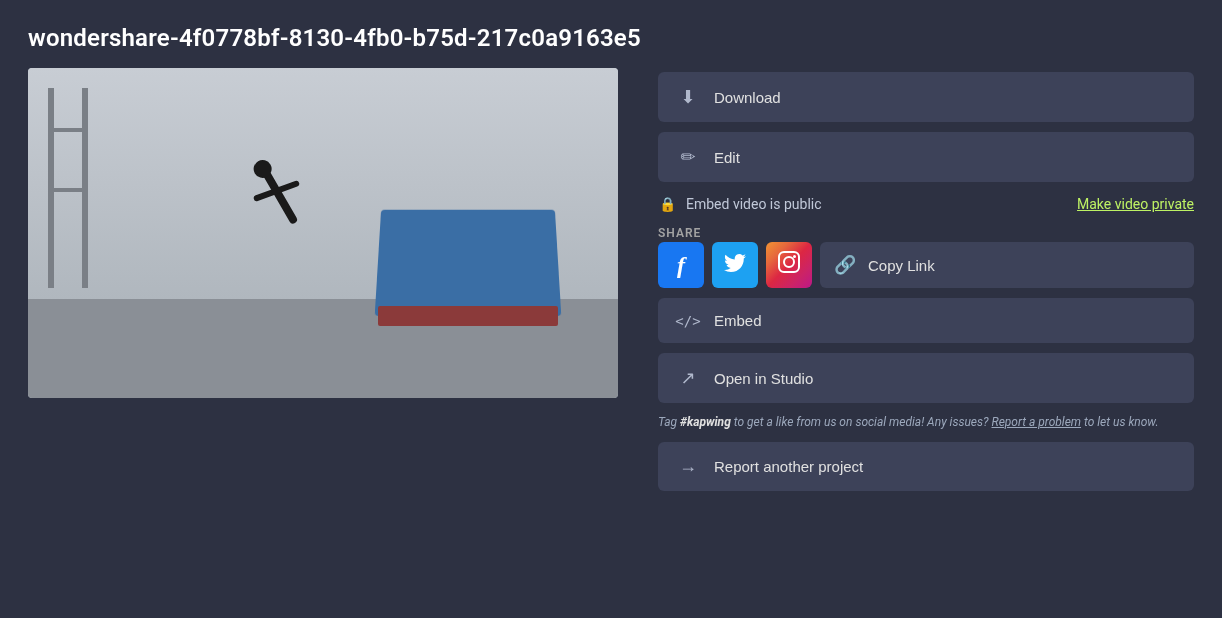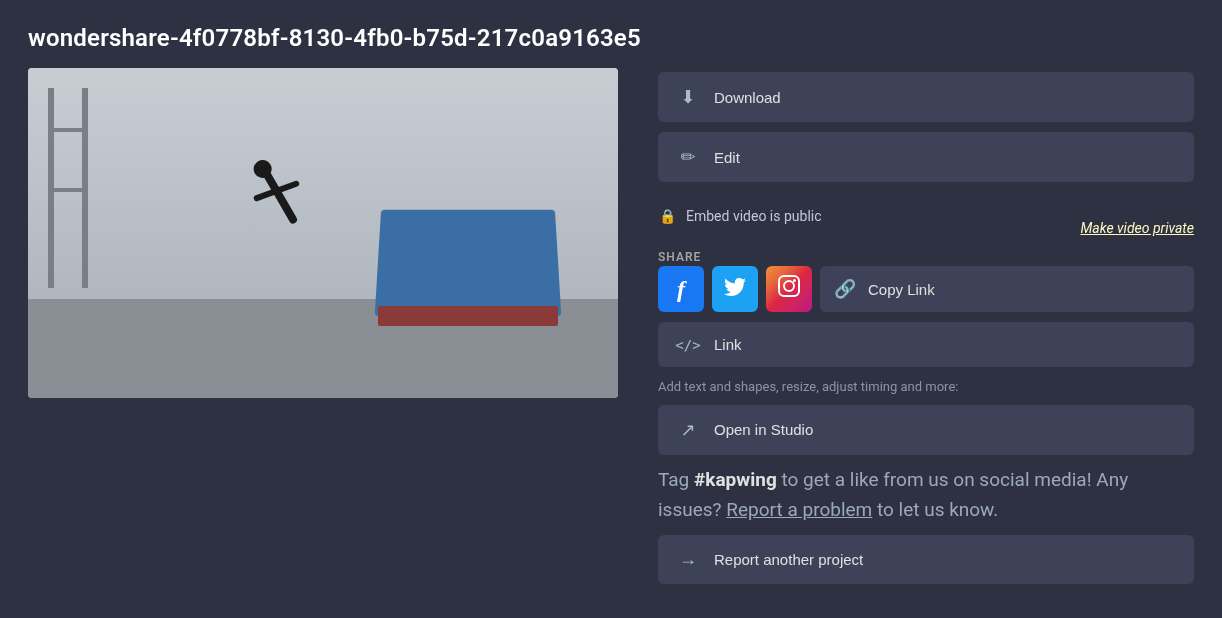--- a/index.html
+++ b/index.html
@@ -172,25 +172,23 @@
     }
     .privacy-status {
       display: flex;
       align-items: center;
       gap: 8px;
       font-size: 14px;
       color: #c0c8d8;
     }
     .privacy-link {
       font-size: 14px;
-      color: #fef9c3;
+      color: #bef264;
       text-decoration: underline;
       cursor: pointer;
-      font-style: italic;
-      margin-top: 24px;
     }
     .share-label {
       font-size: 12px;
       font-weight: 600;
       color: #a3a3a3;
       letter-spacing: 1px;
       text-transform: uppercase;
       margin-bottom: 2px;
     }
     .share-row {
@@ -228,23 +226,24 @@
       font-size: 15px;
       font-weight: 500;
       cursor: pointer;
     }
     .helper-text {
       font-size: 13px;
       color: #8a94a8;
       line-height: 1.5;
     }
     .social-promo {
-      font-size: 19px;
+      font-size: 12px;
       color: #9ca8bc;
       line-height: 1.6;
+      font-style: italic;
     }
     .social-promo strong {
       color: #e0e0e0;
       font-weight: 700;
     }
     .social-promo a {
       color: #9ca8bc;
       text-decoration: underline;
       cursor: pointer;
     }
@@ -312,25 +311,24 @@
           </button>
           <button class="copy-link-btn">
             <span class="action-icon">🔗</span>
             <span>Copy Link</span>
           </button>
         </div>
       </div>
 
       <button class="action-btn">
         <span class="action-icon" style="font-size:14px; font-family: monospace;">&lt;/&gt;</span>
-        <span>Link</span>
+        <span>Embed</span>
       </button>
 
       <div>
-        <div class="helper-text" style="margin-bottom: 8px;">Add text and shapes, resize, adjust timing and more:</div>
         <button class="action-btn">
           <span class="action-icon">↗</span>
           <span>Open in Studio</span>
         </button>
       </div>
 
       <div class="social-promo">
         <span>Tag</span>
         <strong>#kapwing</strong>
         <span>to get a like from us on social media! Any issues?</span>

